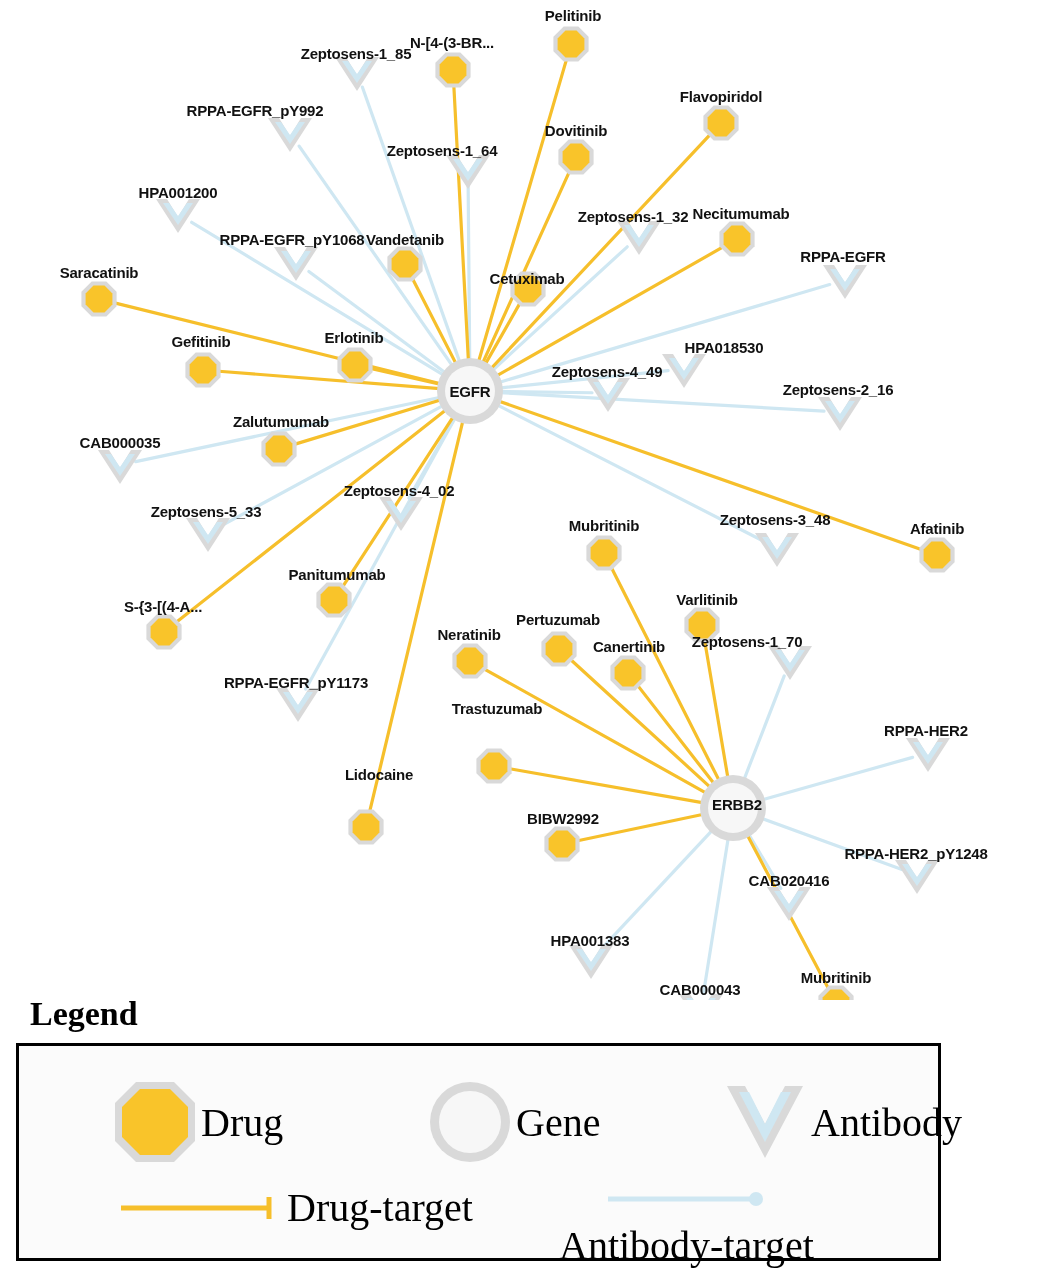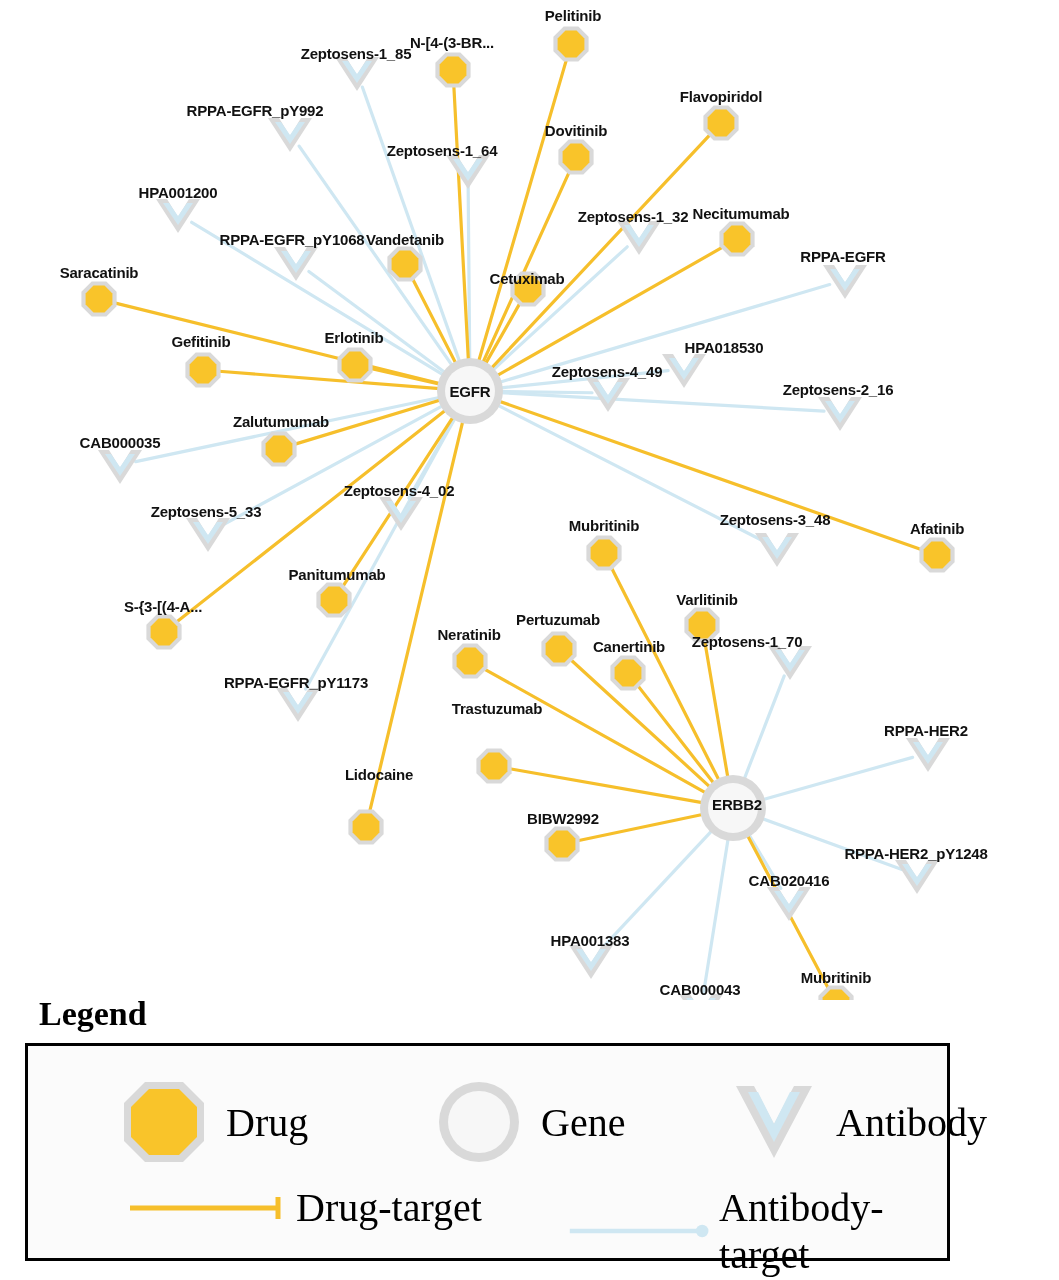--- a/index.html
+++ b/index.html
@@ -26,21 +26,21 @@
     font-family: "Liberation Sans", sans-serif;
     font-weight: bold;
     font-size: 15px;
     color: #111111;
     white-space: nowrap;
     transform: translate(-50%, -50%);
     letter-spacing: -0.2px;
   }
   .legend-wrap {
     position: absolute;
-    left: 25px;
+    left: 16px;
     top: 995px;
     width: 925px;
   }
   .legend-title {
     font-family: "Liberation Serif", serif;
     font-size: 34px;
     font-weight: bold;
     color: #000000;
     margin: 0 0 10px 14px;
   }
@@ -53,21 +53,20 @@
   }
   .legend-row1 {
     position: absolute;
     left: 0; top: 12px; width: 100%;
     height: 110px;
   }
   .legend-item {
     position: absolute;
     display: flex;
     align-items: center;
-    gap: 16px;
     justify-content: space-between;
   }
   .legend-text {
     font-family: "Liberation Serif", serif;
     font-size: 40px;
     color: #000000;
   }
   .legend-row2 {
     position: absolute;
     left: 0; top: 138px; width: 100%;
@@ -400,21 +399,21 @@
 
     <div class="legend-row2">
       <div class="legend-line-item" style="left:100px; top:0px;">
         <svg width="160" height="30" viewBox="0 0 160 30">
           <line x1="2" y1="15" x2="150" y2="15" stroke="#f6bf2b" stroke-width="5"></line>
           <line x1="150" y1="4" x2="150" y2="26" stroke="#f6bf2b" stroke-width="5"></line>
         </svg>
         <span class="legend-text">Drug-target</span>
       </div>
 
-      <div class="legend-line-item" style="left:540px; top:0px;">
+      <div class="legend-line-item" style="left:540px; top:0px;flex-direction:column;">
         <svg width="160" height="30" viewBox="0 0 160 30">
           <line x1="2" y1="15" x2="146" y2="15" stroke="#cfe7f2" stroke-width="5"></line>
           <circle cx="150" cy="15" r="7" fill="#cfe7f2"></circle>
         </svg>
         <span class="legend-text">Antibody-target</span>
       </div>
     </div>
   </div>
 </div>
 

